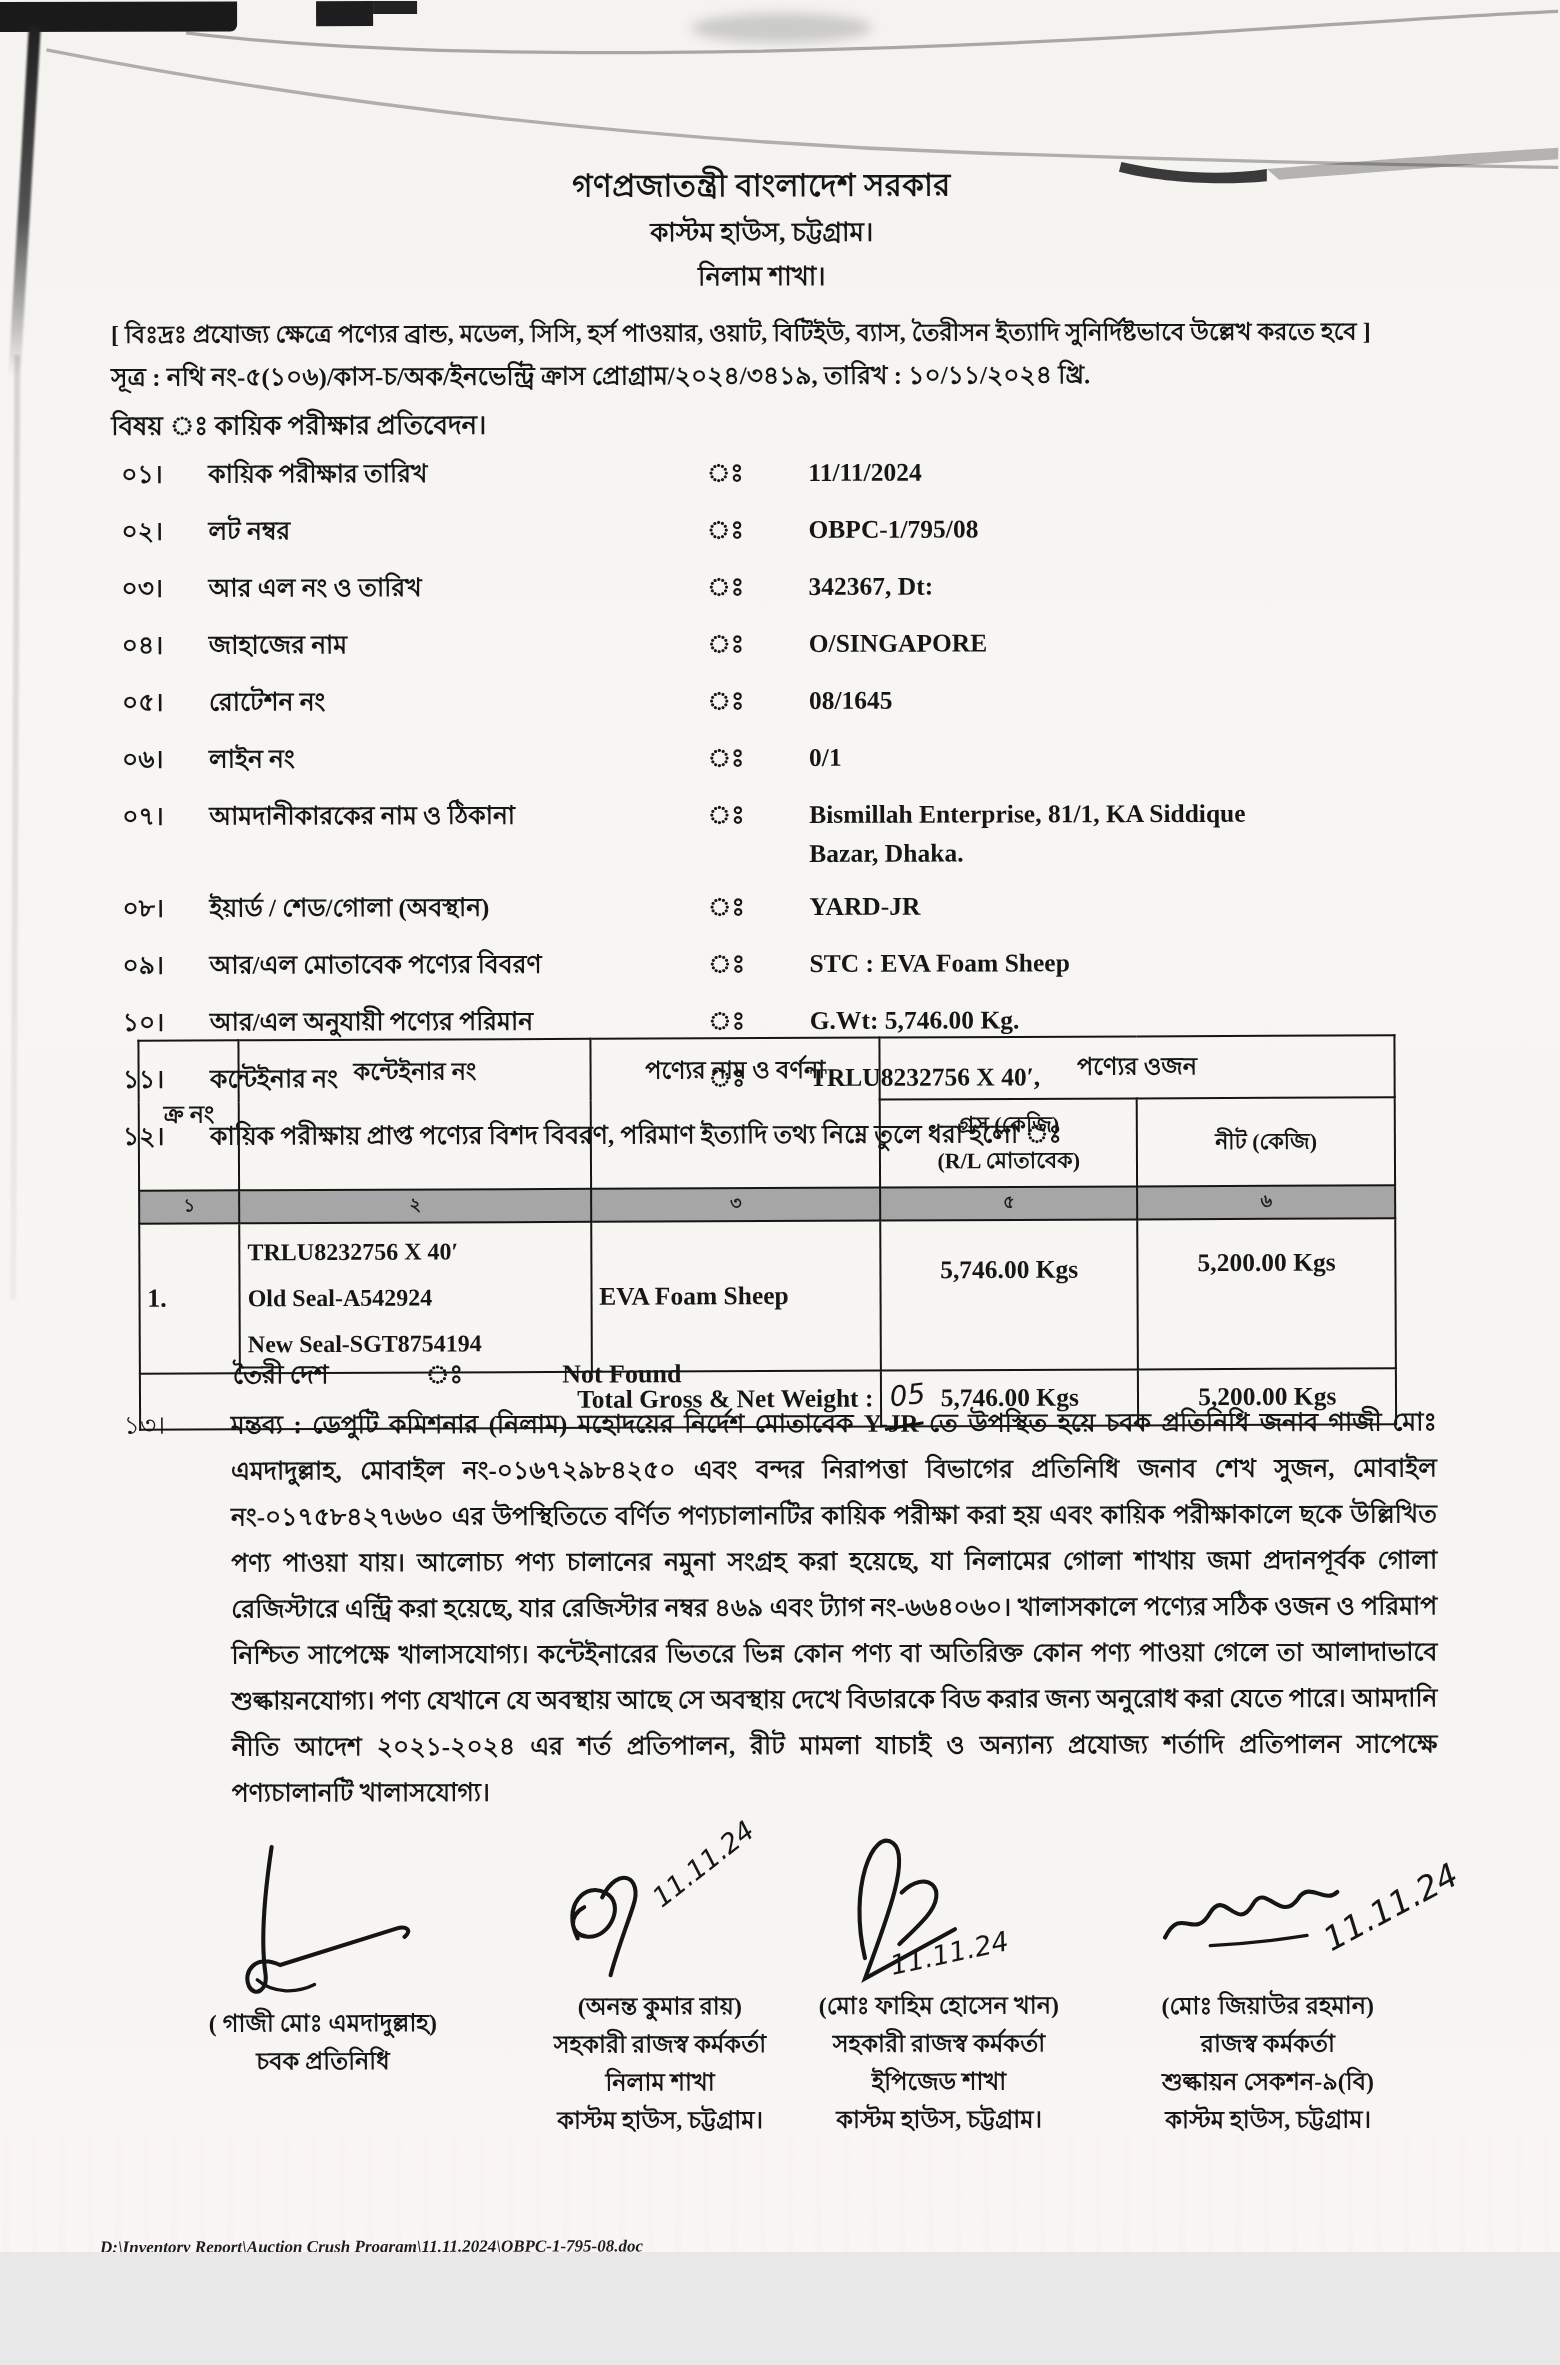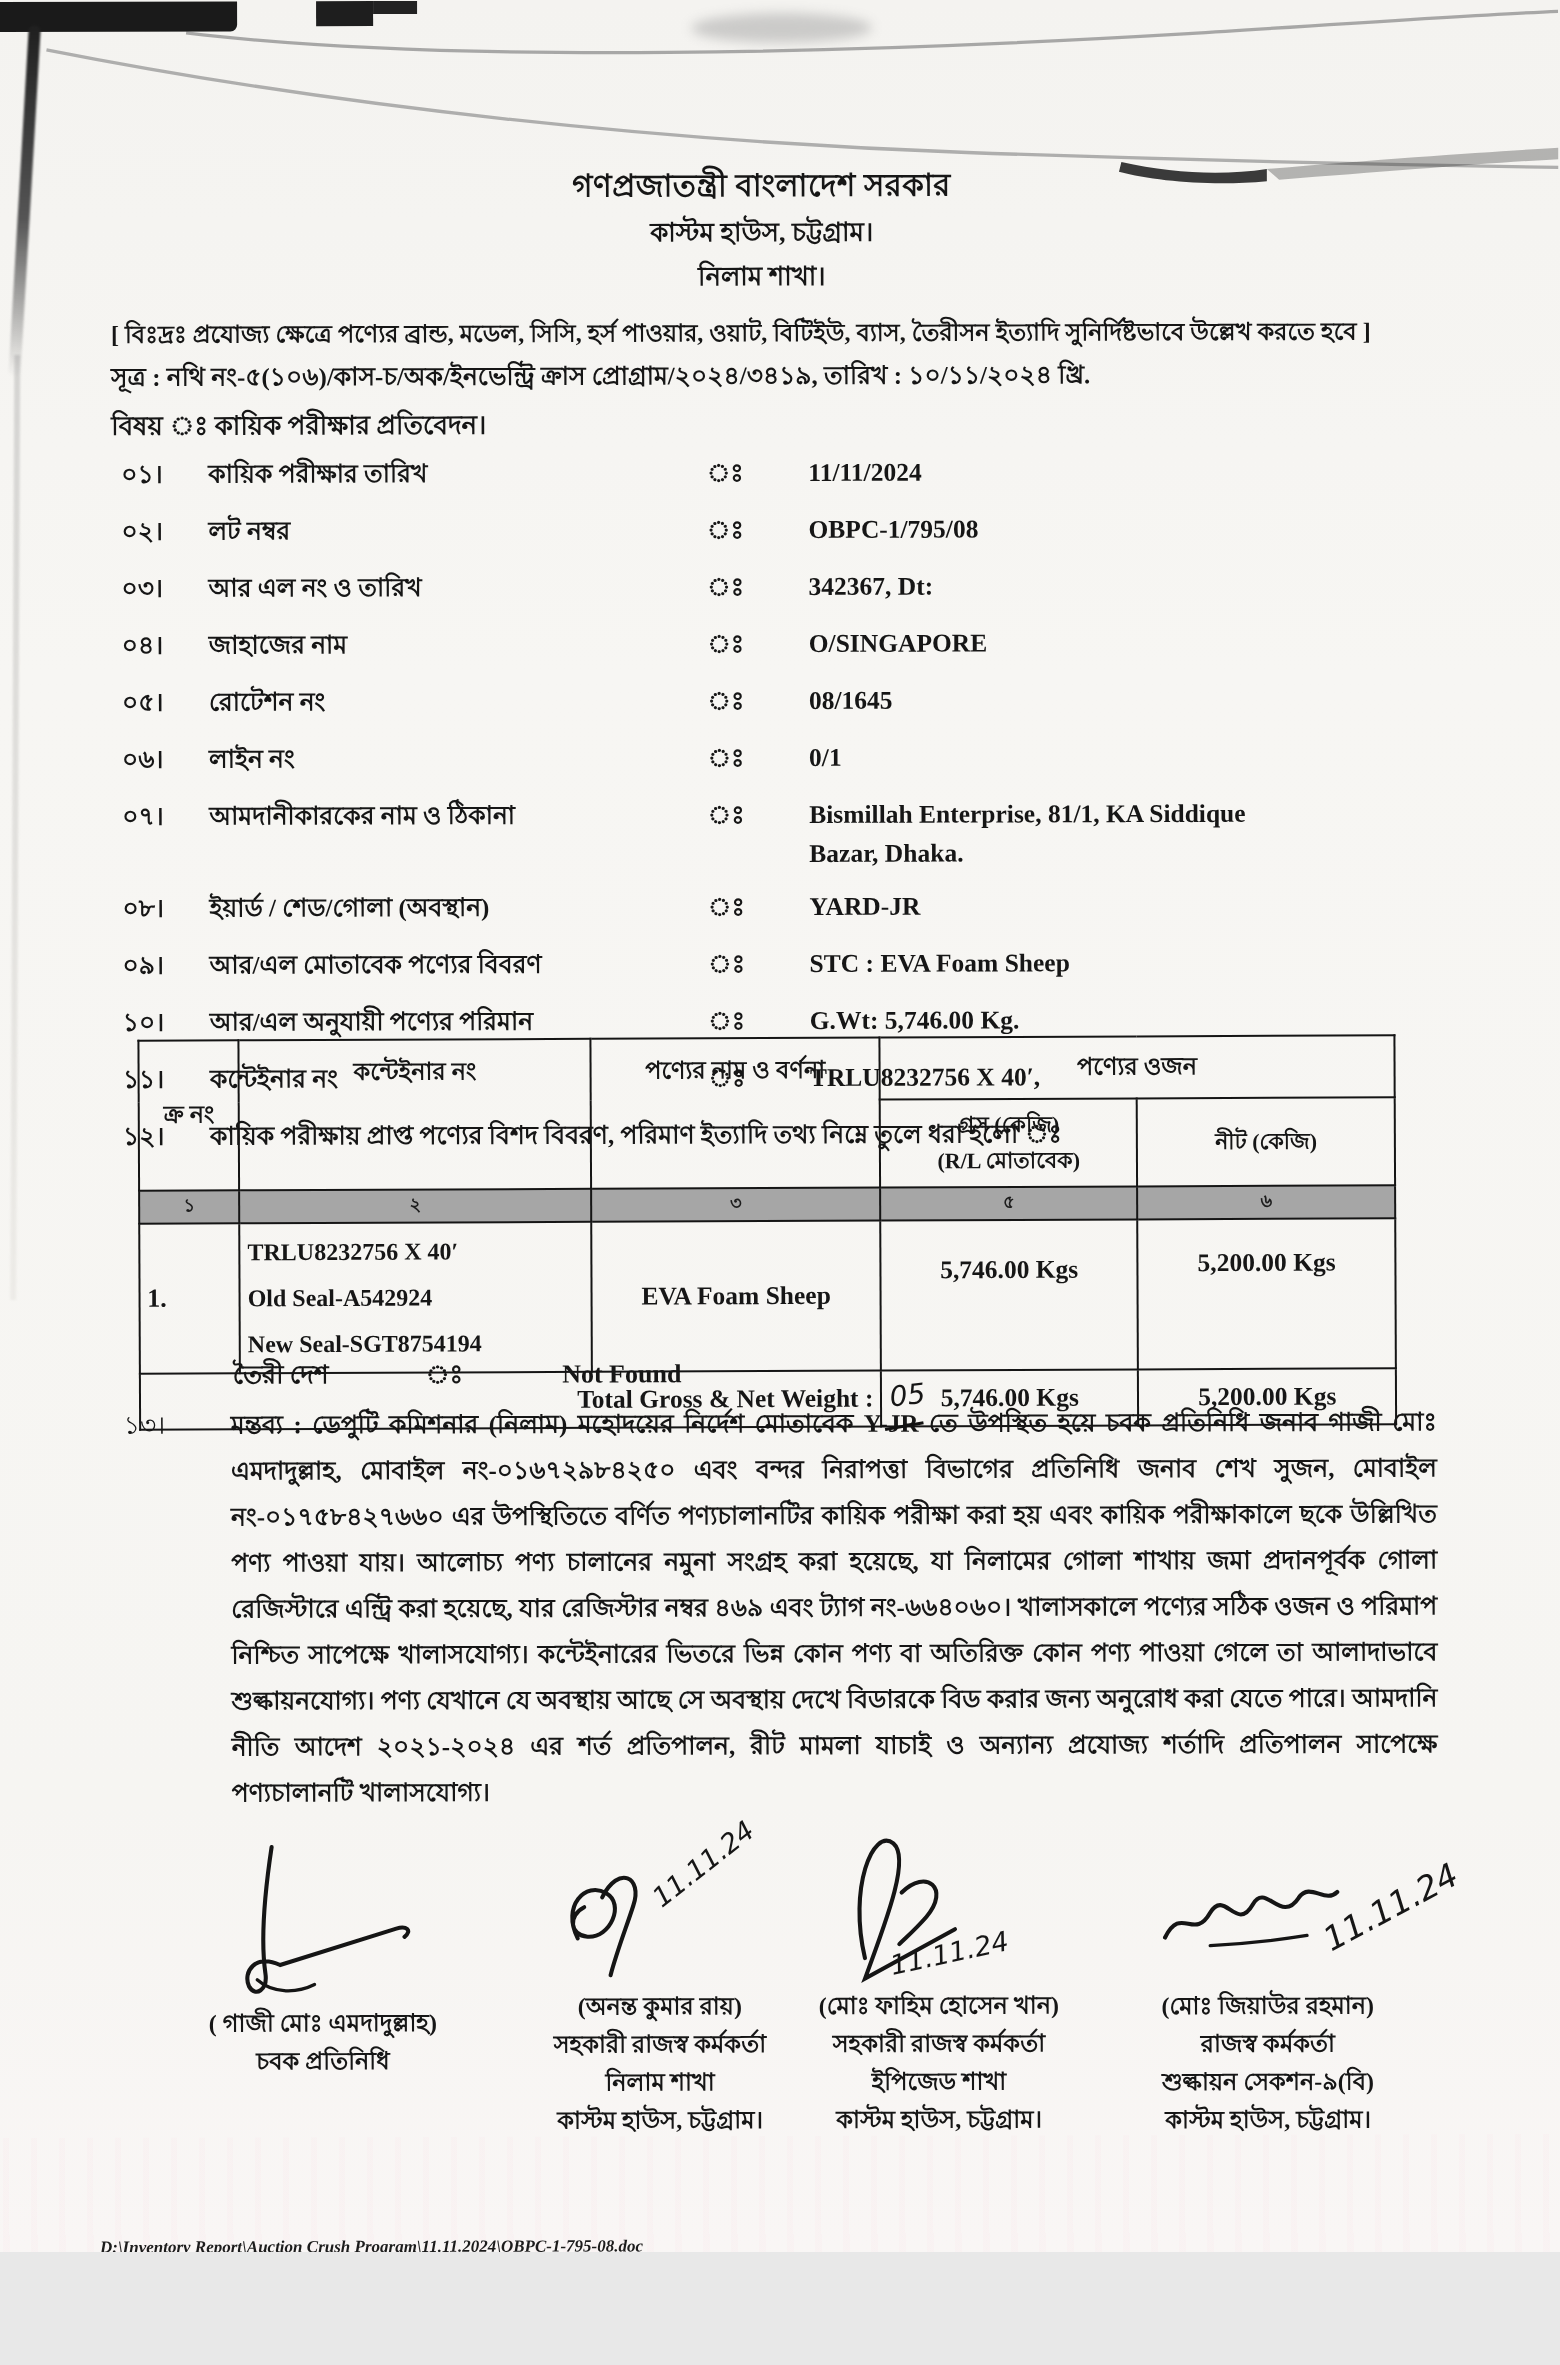--- a/index.html
+++ b/index.html
@@ -41,21 +41,21 @@
   
   .exam-table{position:absolute;left:138px;top:1037px;width:1258px;border-collapse:collapse;
     transform:rotate(-.1deg);}
   .exam-table td,.exam-table th{border:2.5px solid #151515;padding:3.3px 6.6px;vertical-align:middle;}
   .th-main{font-size:24px;font-weight:bold;text-align:center;height:53px;}
   .th-sub{font-size:22px;font-weight:bold;text-align:center;height:80px;vertical-align:top;padding-top:16.4px;line-height:36px;}
   .num-band{background:#a6a6a6;}
   .num-band td{font-size:18px;font-weight:bold;text-align:center;height:28px;padding:0;color:#1d1d1d;}
   .cell-sl{font-size:26px;font-weight:bold;vertical-align:top;text-align:left;padding-left:8.2px;}
   .cell-container{font-size:24px;font-weight:bold;vertical-align:top;line-height:46px;padding-left:11.5px;height:141px;}
-  .cell-desc{font-size:25.5px;font-weight:bold;text-align:center;}
+  .cell-desc{font-size:25.5px;font-weight:bold;text-align:left;}
   .cell-w{font-size:25.5px;font-weight:bold;text-align:center;}
   .total-label{font-size:25.5px;font-weight:bold;text-align:right;padding-right:13px;height:48px;}
   
   .origin-row{position:absolute;left:232px;top:1354px;display:flex;align-items:baseline;}
   .origin-label{font-size:25.5px;font-weight:bold;}
   .origin-sep{font-size:25.5px;font-weight:bold;margin-left:97px;}
   .origin-value{font-size:26px;font-weight:bold;margin-left:99px;}
   .remarks{position:absolute;left:123px;top:1401px;width:1314px;}
   .remarks-no{position:absolute;left:0;top:3.3px;font-size:25px;font-weight:normal;}
   .remarks-text{margin-left:107px;width:1206px;font-size:25px;font-weight:bold;

